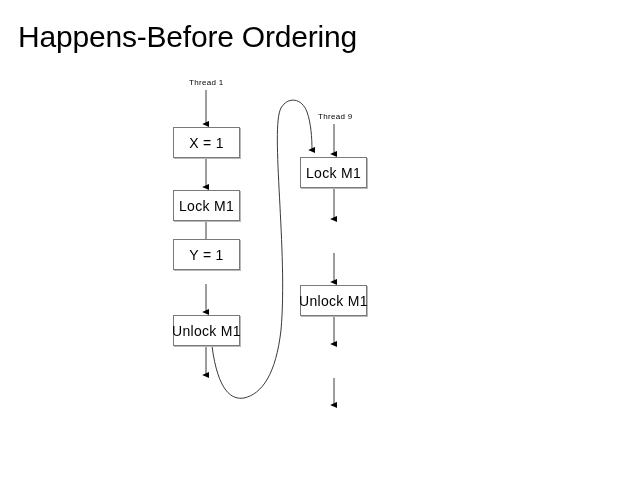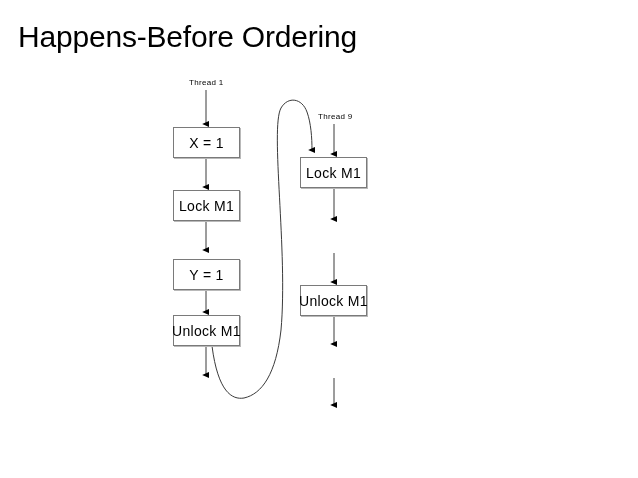--- a/index.html
+++ b/index.html
@@ -118,21 +118,21 @@
     <div class="thread-label" style="left:189px; top:78px;">Thread 1</div>
 
     <div class="node-box" style="left:173px; top:127px; width:67px; height:31px;">
       <span class="node-label">X = 1</span>
     </div>
 
     <div class="node-box" style="left:173px; top:190px; width:67px; height:31px;">
       <span class="node-label">Lock M1</span>
     </div>
 
-    <div class="node-box" style="left:173px; top:259px; width:67px; height:31px;">
+    <div class="node-box" style="left:173px; top:239px; width:67px; height:31px;">
       <span class="node-label">Y = 1</span>
     </div>
 
     <div class="node-box" style="left:173px; top:315px; width:67px; height:31px;">
       <span class="node-label">Unlock M1</span>
     </div>
 
     <div class="thread-label" style="left:318px; top:112px;">Thread 9</div>
 
     <div class="node-box" style="left:300px; top:157px; width:67px; height:31px;">

